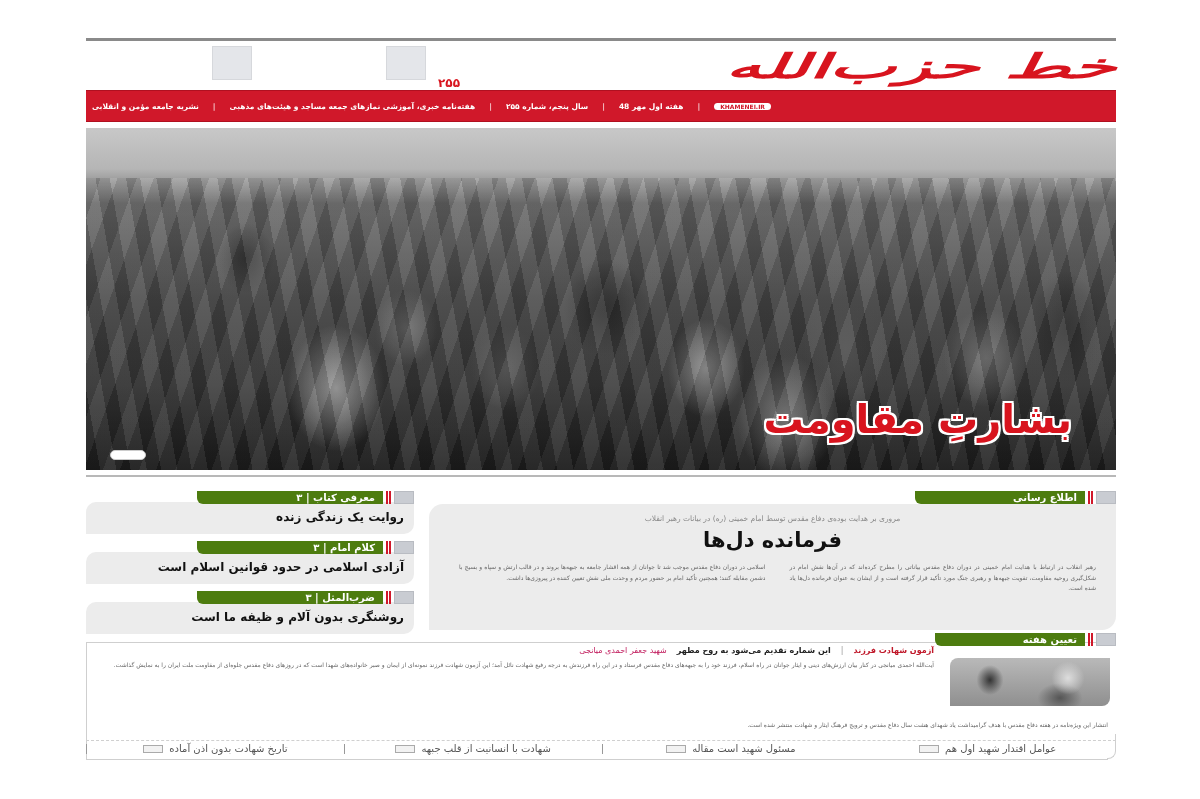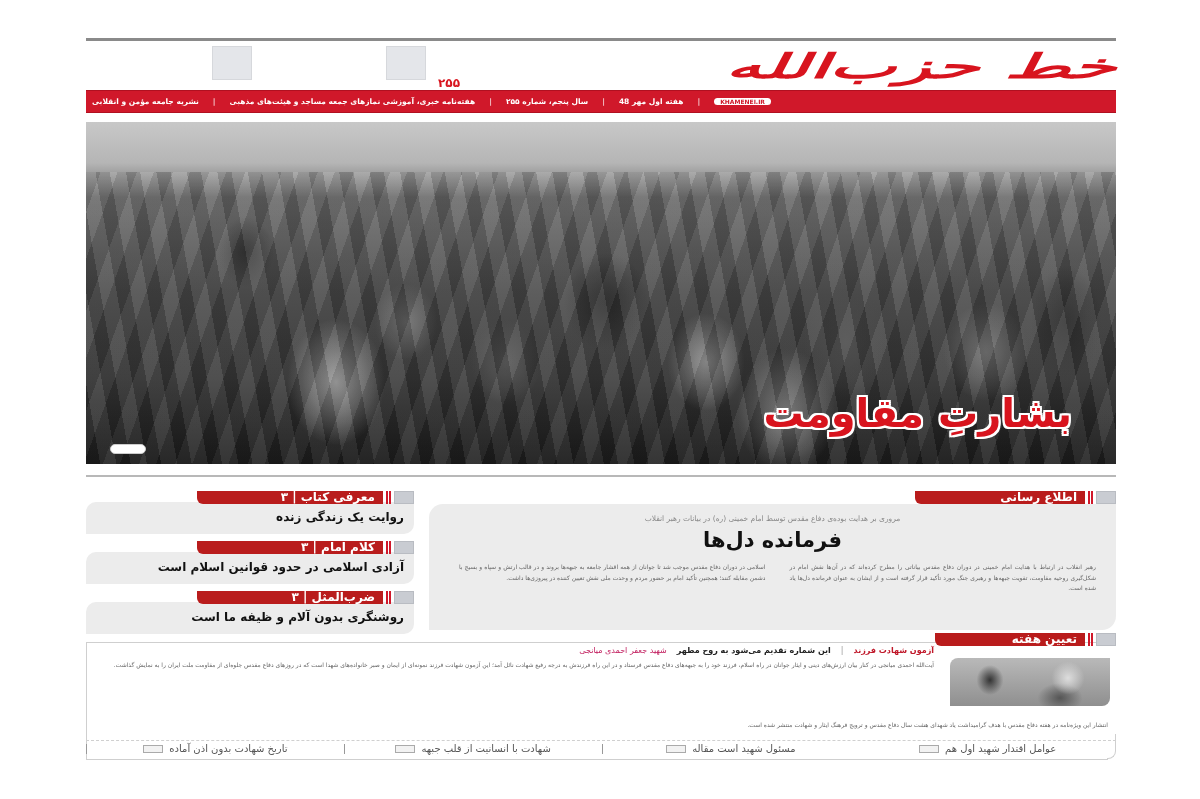--- a/index.html
+++ b/index.html
@@ -14,27 +14,27 @@
     .logo { position: absolute; right: 0; top: 2px; width: 680px; height: 40px; display: flex; justify-content: flex-end; align-items: center; }
     .logo-text { font-family: "DejaVu Sans", sans-serif; font-weight: bold; font-size: 34px; color: #d8141e; letter-spacing: -1px; font-style: italic; transform: scaleX(2.1); transform-origin: right center; direction: rtl; white-space: nowrap; }
     .issue-no { position: absolute; left: 352px; top: 32px; font-size: 12px; font-weight: bold; color: #d8141e; }
     .teasers { position: absolute; left: 0; top: 2px; width: 340px; height: 40px; display: flex; flex-direction: row-reverse; gap: 8px; }
     .teaser { display: flex; flex-direction: row-reverse; gap: 6px; width: 168px; }
     .teaser-thumb { width: 40px; height: 34px; background: #e4e6ea; border: 1px solid #d6d8dc; }
     .teaser-body { direction: rtl; text-align: right; flex: 1; }
     .teaser-kicker { font-size: 6px; color: #999; }
     .teaser-title { font-size: 6.5px; color: #333; font-weight: bold; line-height: 9px; }
 
-    .info-bar { position: absolute; left: 0; top: 52px; width: 1030px; height: 23px; background: #d0182a; border-top: 1px solid #b01020; border-bottom: 1px solid #b01020; display: flex; flex-direction: row-reverse; align-items: center; padding: 0 6px; gap: 14px; direction: rtl; }
+    .info-bar { position: absolute; left: 0; top: 52px; width: 1030px; height: 32px; background: #d0182a; border-top: 1px solid #b01020; border-bottom: 1px solid #b01020; display: flex; flex-direction: row-reverse; align-items: center; padding: 0 6px; gap: 14px; direction: rtl; }
     .info-bar span { color: #fff; font-size: 7.5px; font-weight: bold; white-space: nowrap; }
     .info-sep { opacity: 0.8; }
     .info-site { margin-right: auto; background: #fff; color: #d0182a !important; border-radius: 6px; padding: 0 6px; font-size: 6px !important; }
 
     
-    .hero { position: absolute; left: 0; top: 84px; width: 1030px; height: 342px; overflow: hidden;
+    .hero { position: absolute; left: 0; top: 90px; width: 1030px; height: 342px; overflow: hidden;
       background:
         radial-gradient(ellipse 40px 50px at 160px 130px, #3a3a3a 0%, transparent 70%),
         radial-gradient(ellipse 45px 55px at 320px 200px, #6a6a6a 0%, transparent 70%),
         radial-gradient(ellipse 50px 60px at 420px 240px, #555 0%, transparent 70%),
         radial-gradient(ellipse 60px 70px at 520px 180px, #2d2d2d 0%, transparent 70%),
         radial-gradient(ellipse 55px 70px at 620px 240px, #8a8a8a 0%, transparent 70%),
         radial-gradient(ellipse 60px 80px at 760px 220px, #4a4a4a 0%, transparent 70%),
         radial-gradient(ellipse 60px 70px at 900px 230px, #6e6e6e 0%, transparent 70%),
         radial-gradient(ellipse 50px 80px at 980px 200px, #333 0%, transparent 70%),
         radial-gradient(ellipse 70px 90px at 250px 260px, #9a9a9a 0%, transparent 70%),
@@ -50,21 +50,21 @@
     .hero-title { position: absolute; right: 44px; top: 268px; font-size: 40px; font-weight: bold; color: #d8141e; direction: rtl;
       text-shadow: 2px 0 0 #fff, -2px 0 0 #fff, 0 2px 0 #fff, 0 -2px 0 #fff, 2px 2px 0 #fff, -2px -2px 0 #fff, 2px -2px 0 #fff, -2px 2px 0 #fff; letter-spacing: 1px; }
     .hero-badge { position: absolute; left: 24px; top: 322px; width: 36px; height: 10px; background: #fff; border-radius: 5px; border: 1px solid #ccc; }
 
     .mid-rule { position: absolute; left: 0; top: 437px; width: 1030px; height: 2px; background: #b8b8b8; }
 
     
     .sec-head { display: flex; flex-direction: row-reverse; align-items: center; gap: 3px; height: 14px; }
     .sec-icon { width: 20px; height: 13px; background: #c9ccd2; border: 1px solid #b9bcc2; }
     .sec-bars { width: 5px; height: 13px; border-left: 2px solid #d0182a; border-right: 2px solid #d0182a; }
-    .sec-label { background: #b91c1c; color: #fff; font-size: 12px; font-weight: bold; height: 13px; line-height: 13px; padding: 0 8px; direction: rtl; border-radius: 0 0 0 6px; }
+    .sec-label { background: #4d7c0f; color: #fff; font-size: 10px; font-weight: bold; height: 13px; line-height: 13px; padding: 0 8px; direction: rtl; border-radius: 0 0 0 6px; }
 
     
     .left-col { position: absolute; left: 0; top: 452px; width: 328px; }
     .mini { position: relative; height: 50px; margin-bottom: 0; }
     .mini .sec-head { position: absolute; right: 0; top: 0; }
     .mini .sec-label { width: 186px; }
     .mini-box { position: absolute; left: 0; right: 0; top: 12px; height: 32px; background: #ececec; border-radius: 10px 0 10px 0; }
     .mini-title { position: absolute; right: 10px; top: 20px; direction: rtl; font-size: 12px; font-weight: bold; color: #111; white-space: nowrap; }
 
     

